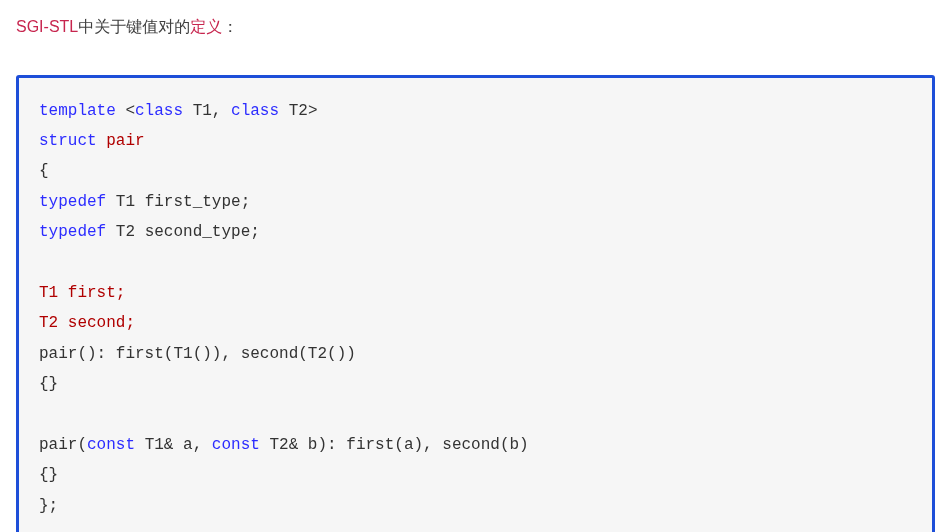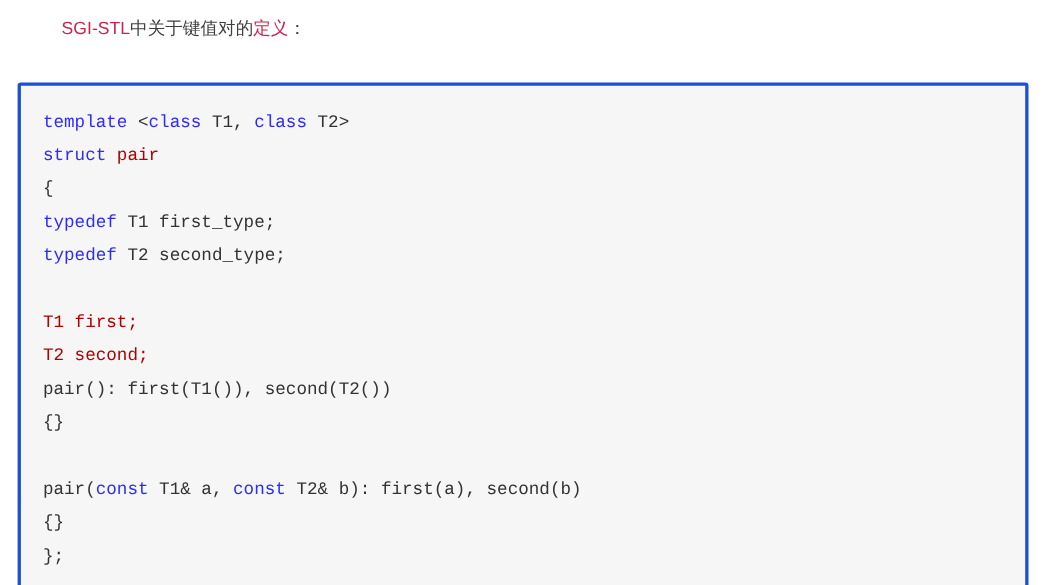--- a/index.html
+++ b/index.html
@@ -13,21 +13,20 @@
       padding: 14px 16px;
       width: 951px;
       font-size: 16px;
       color: #333;
     }
     .heading {
       font-size: 16px;
       margin-bottom: 18px;
       font-weight: 400;
       line-height: 1.6;
-      margin-left: 40px;
     }
     .text-red {
       color: #c7254e;
     }
     .text-normal {
       color: #404040;
     }
     .code-block {
       background: #f6f6f6;
       border: 3px solid #1d4ed8;

